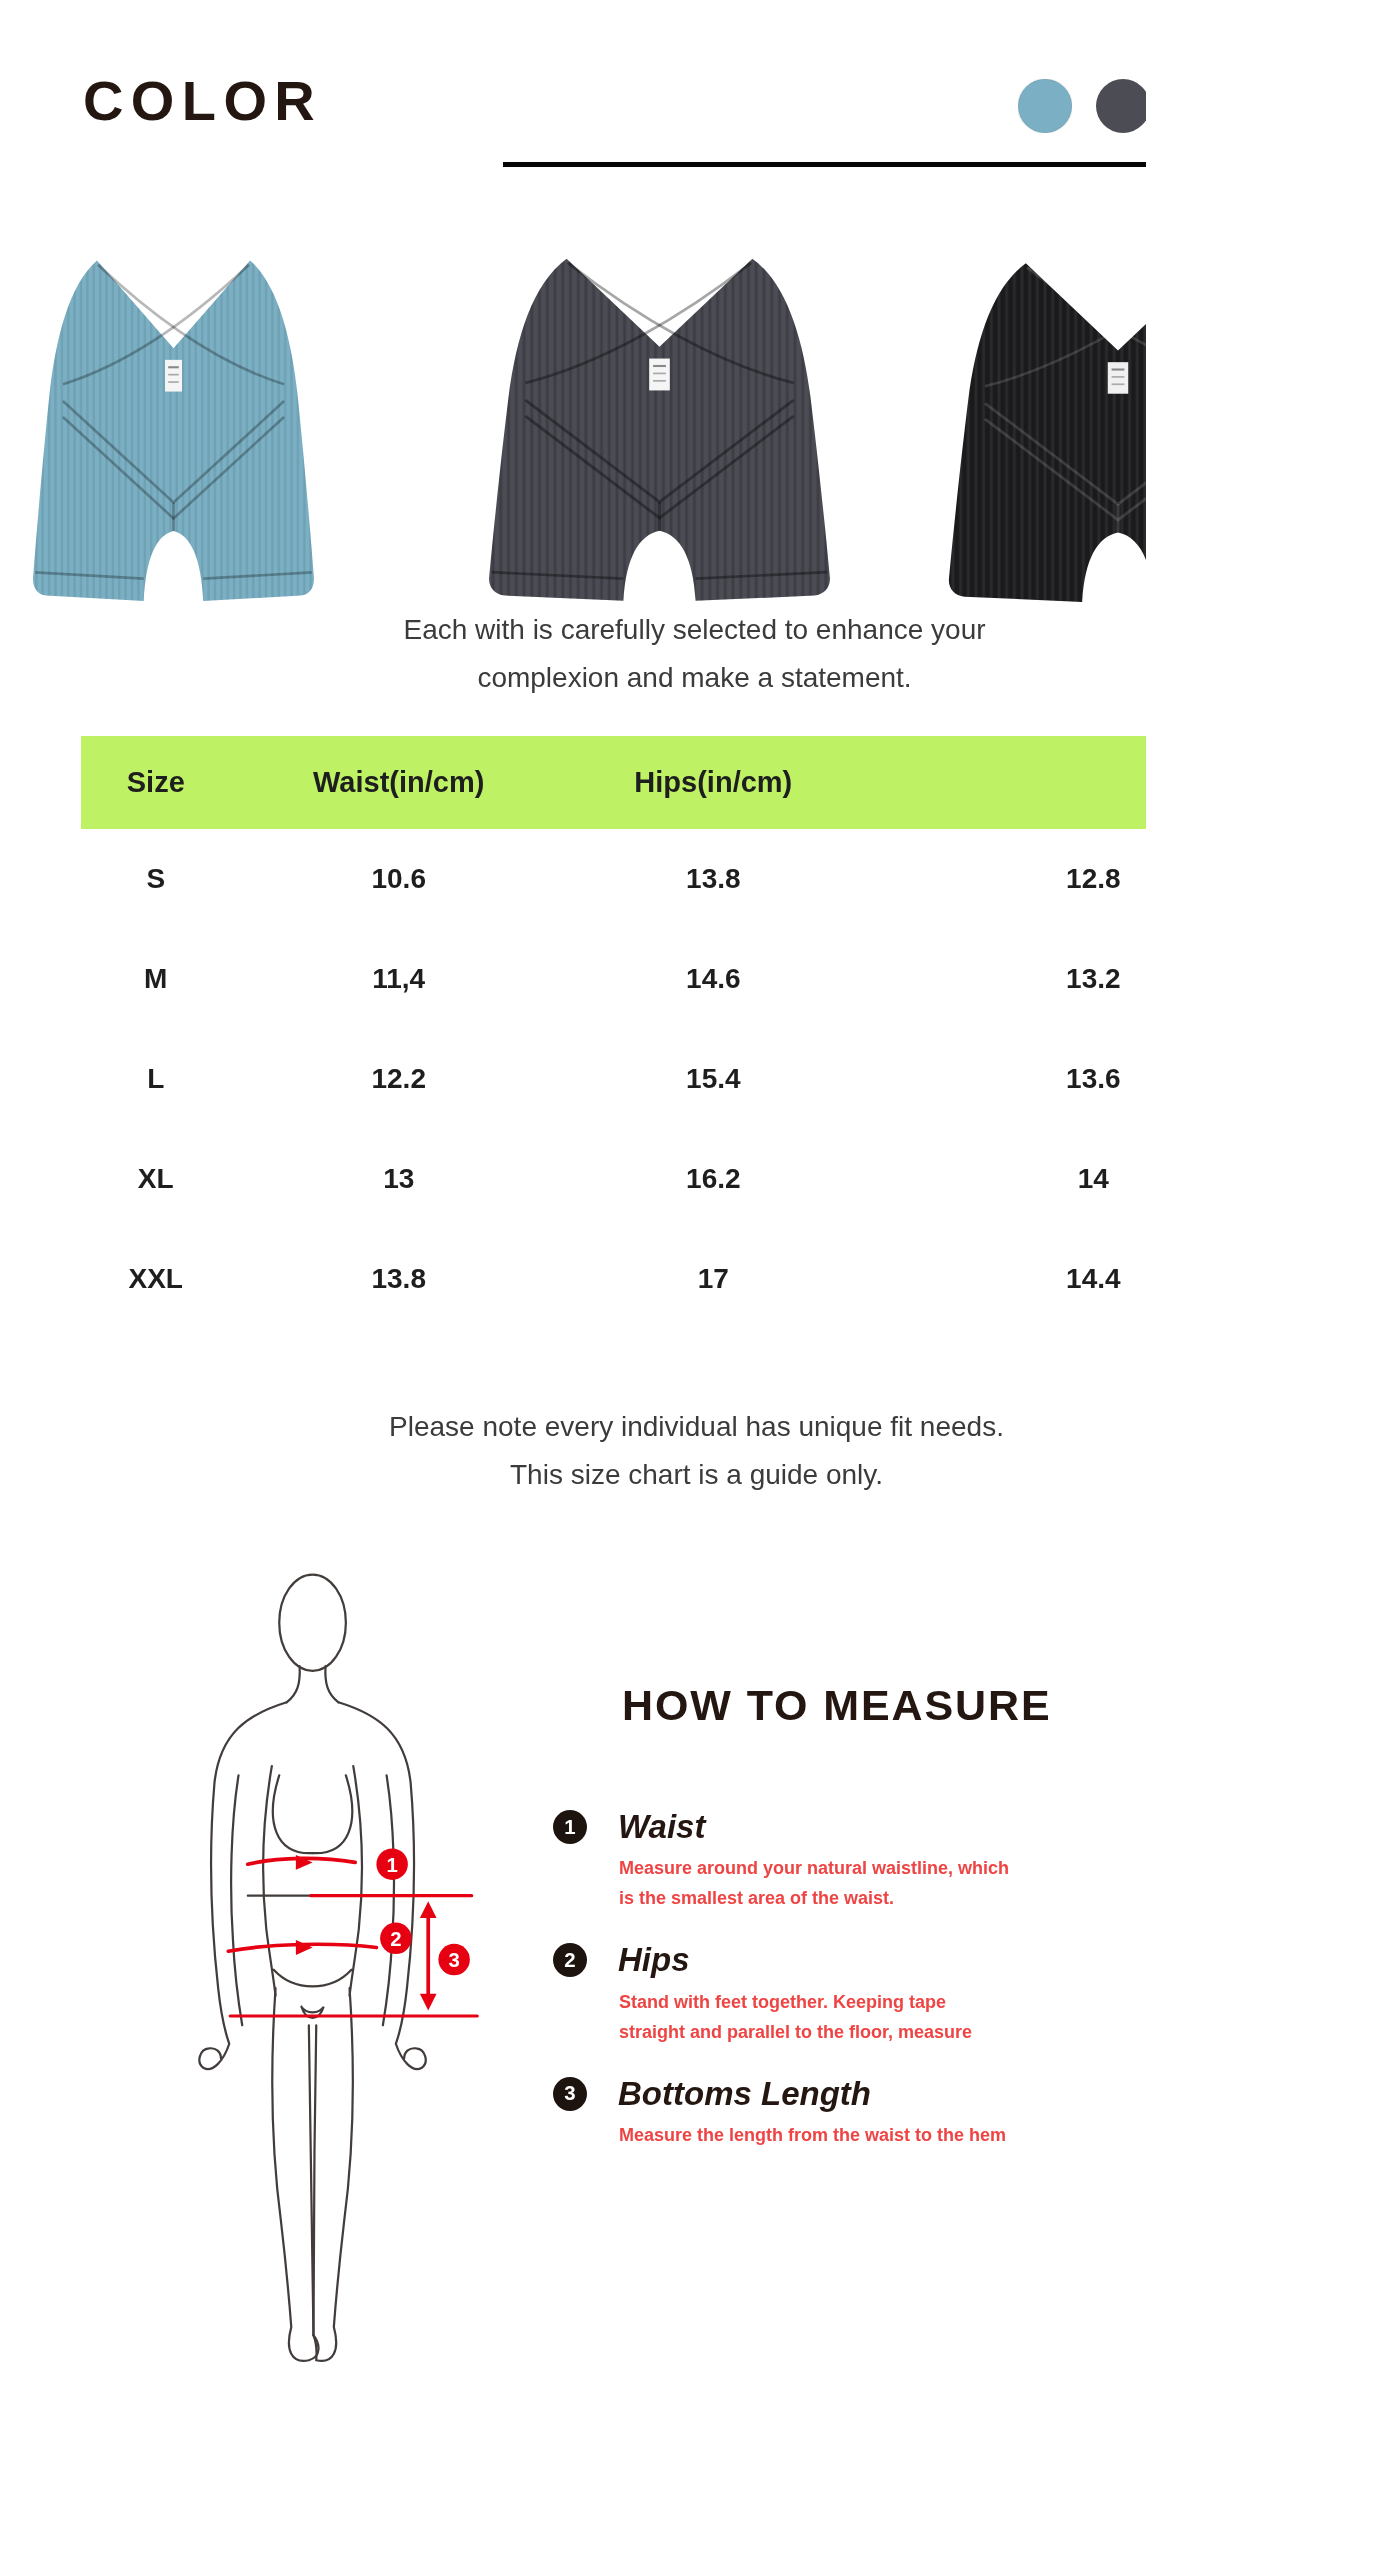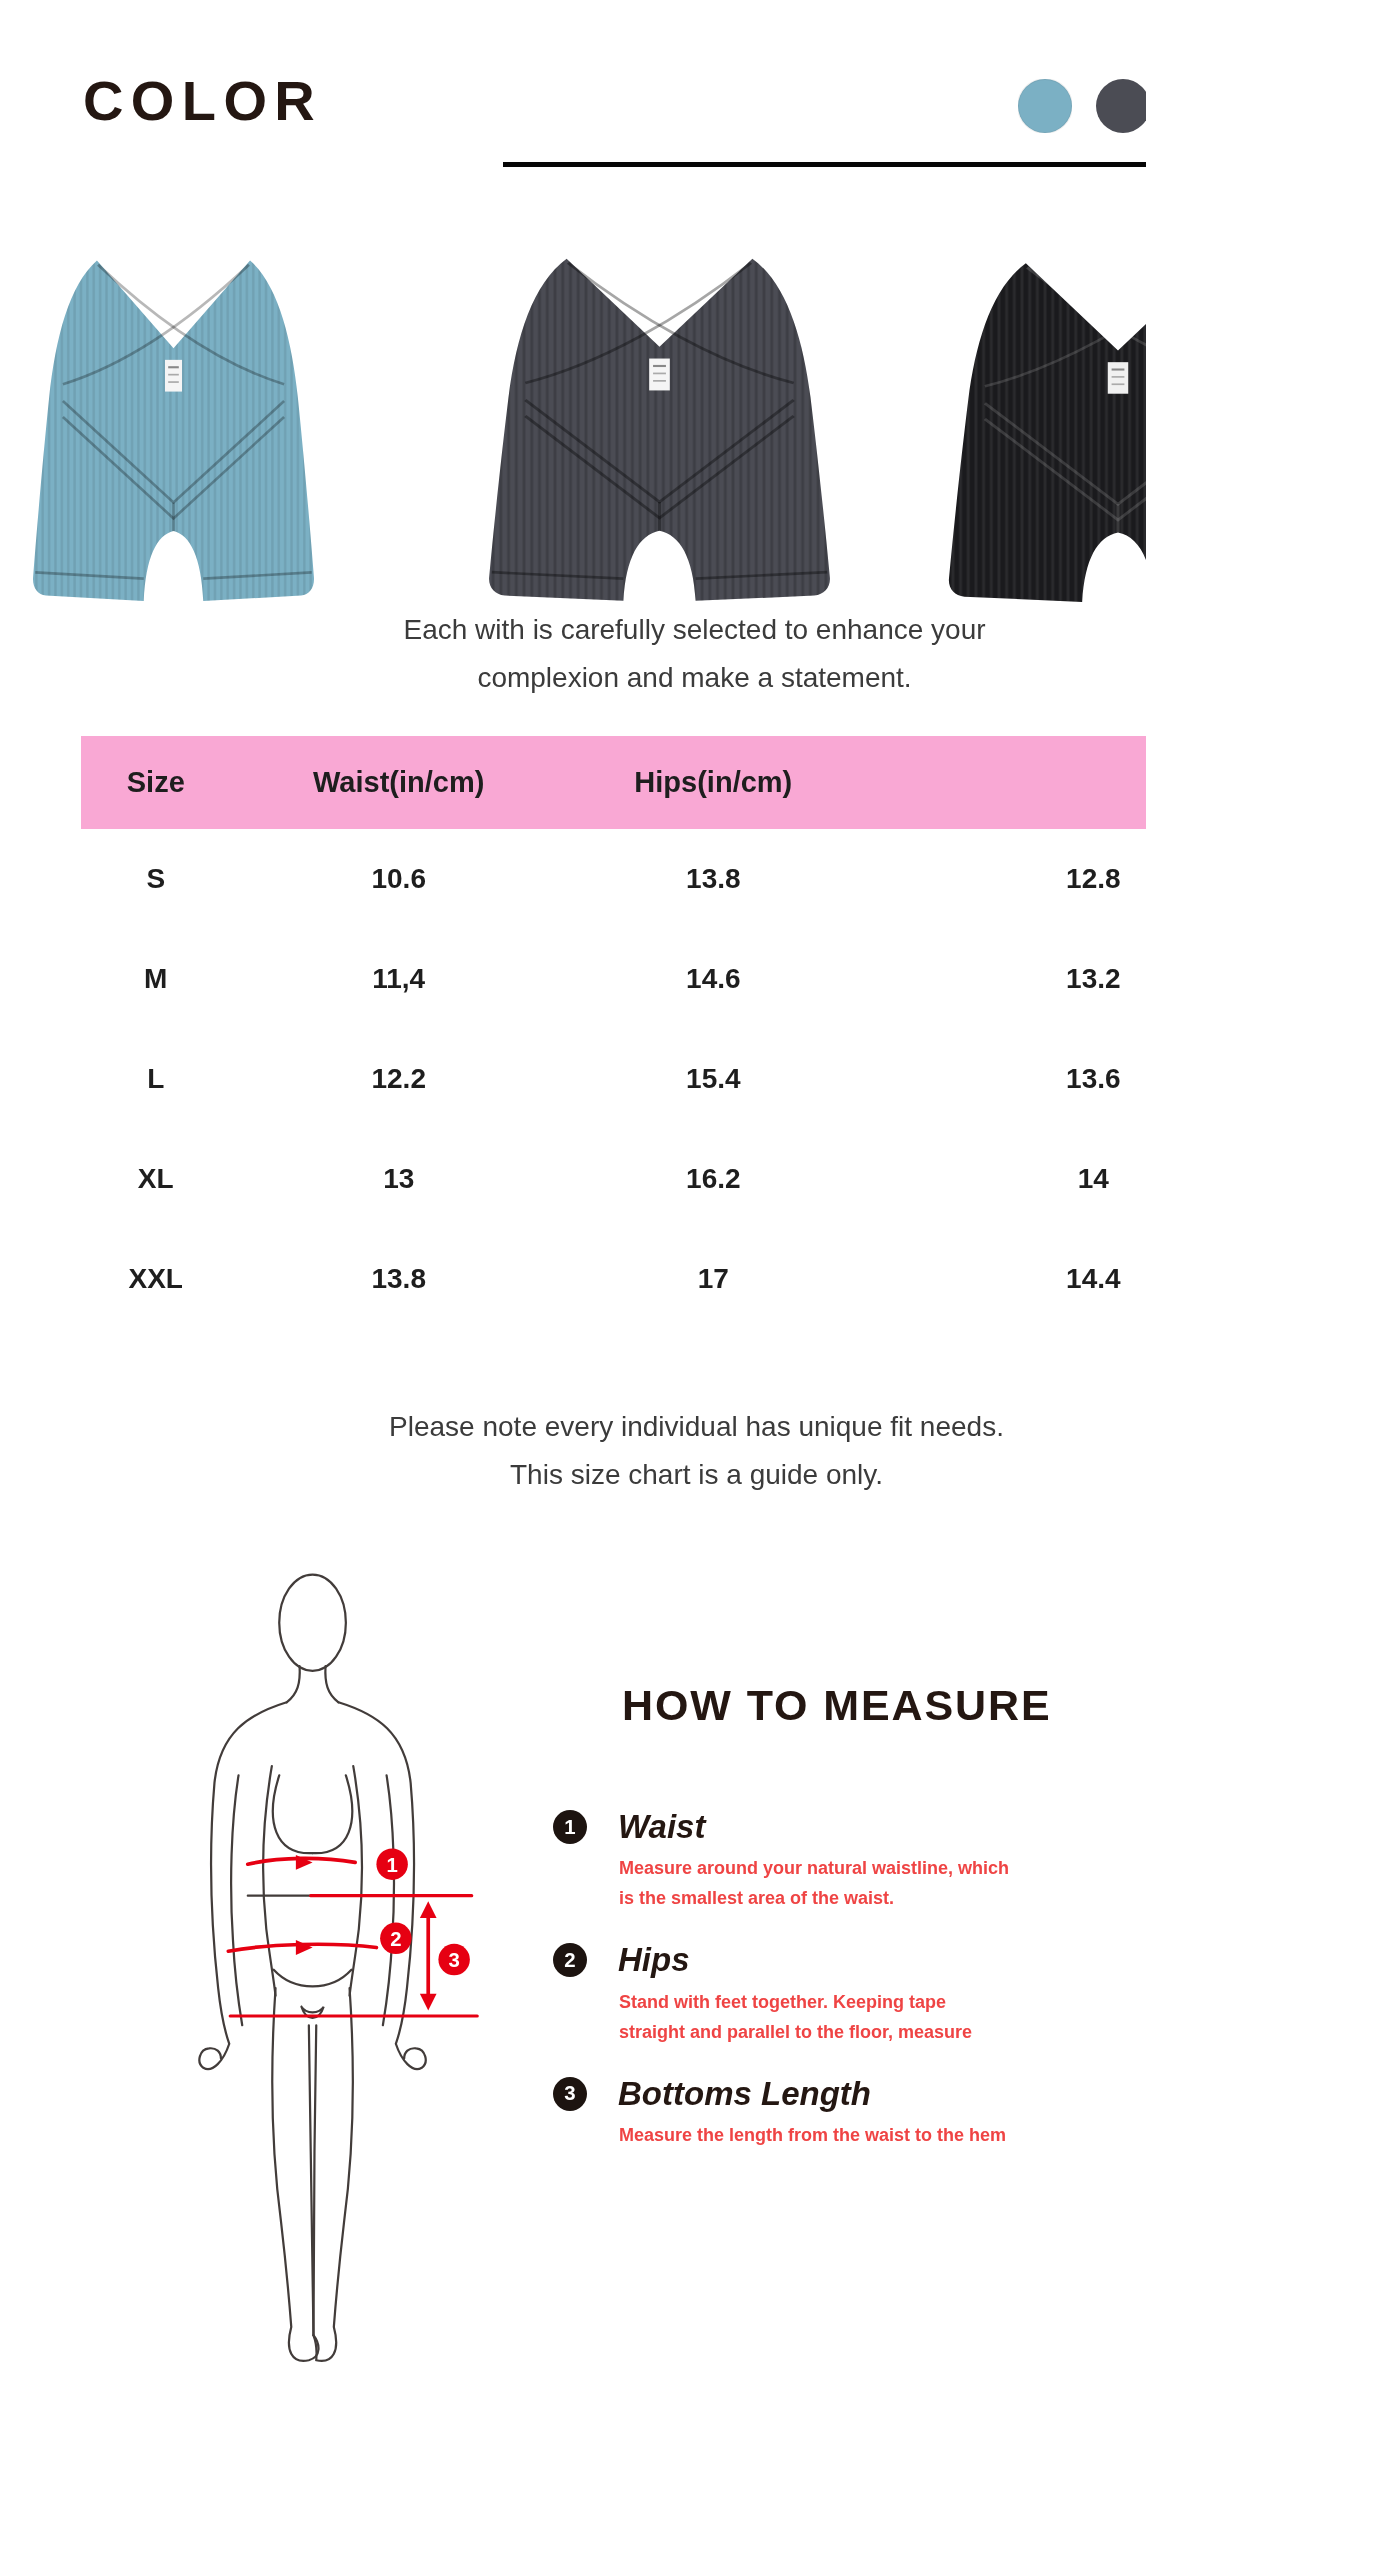--- a/index.html
+++ b/index.html
@@ -23,21 +23,21 @@
   .p-black{left:926px;top:236px;}
 
   
   .caption{position:absolute;left:42px;top:606px;width:1305px;text-align:center;
            font-size:28px;line-height:48px;color:#3b3b3b;}
 
   
   .size-table{position:absolute;left:81px;top:736px;width:1246px;font-weight:600;}
   .t-row{display:grid;grid-template-columns:12% 27% 23.5% 37.5%;align-items:center;
          text-align:center;font-size:28px;color:#1e1e1e;height:100px;}
-  .t-head{height:93px;background:#f9a8d4;font-size:29px;font-weight:700;}
+  .t-head{height:93px;background:#bef264;font-size:29px;font-weight:700;}
   .t-row:nth-child(odd):not(.t-head){background:#ffffff;}
   .t-row.alt{background:#e4e4e4;}
 
   
   .note{position:absolute;left:0;top:1403px;width:1305px;text-align:center;
         font-size:28px;line-height:48px;color:#3b3b3b;padding-left:44px;}
 
   
   .figure{position:absolute;left:183px;top:1569px;}
   .measure{position:absolute;left:553px;top:1681px;width:759px;}

